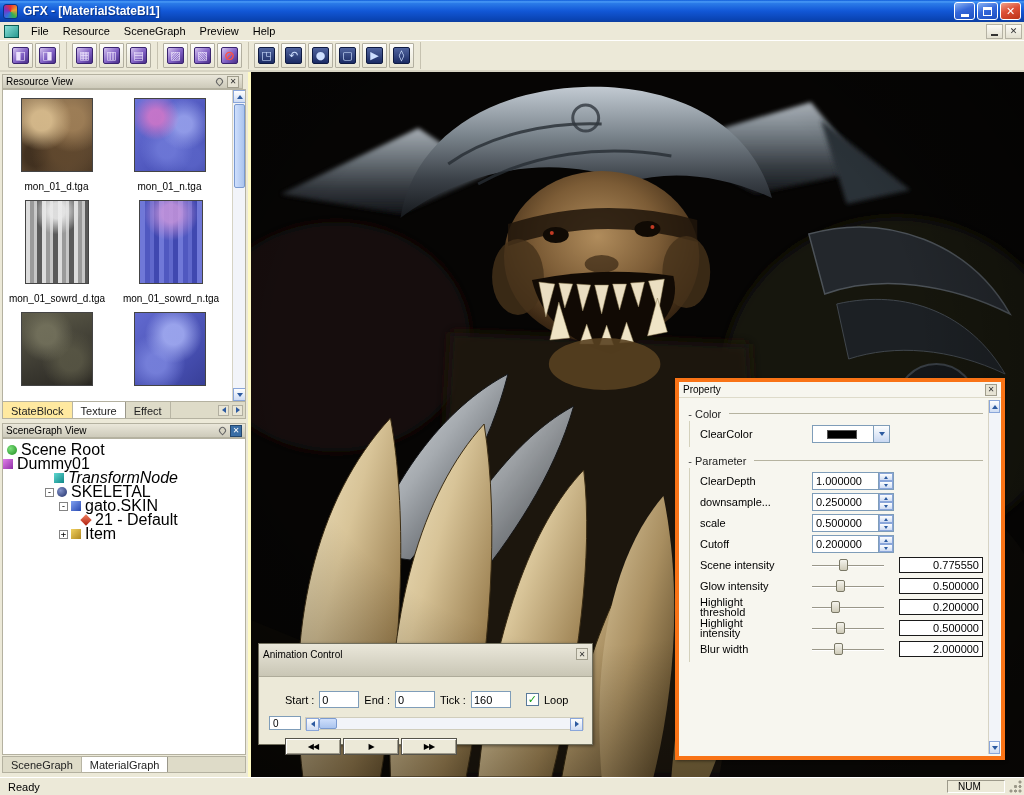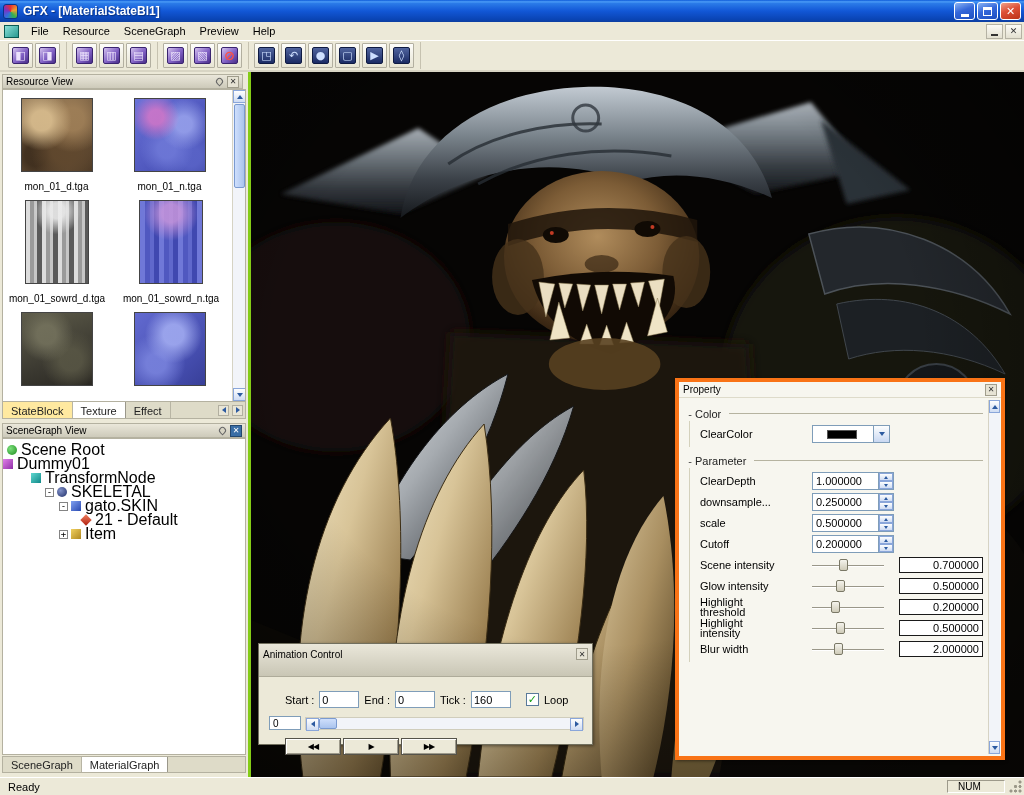--- a/index.html
+++ b/index.html
@@ -1,18 +1,18 @@
 <!DOCTYPE html>
 <html><head>
 <meta charset="utf-8">
 <style>
   *{margin:0;padding:0;box-sizing:border-box;}
   html,body{width:1024px;height:795px;overflow:hidden;background:#ece9d8;
     font-family:"Liberation Sans",sans-serif;font-size:11px;color:#000;}
-  #app{position:relative;width:1024px;height:795px;background:#84cc16;overflow:hidden;}
+  #app{position:relative;width:1024px;height:795px;background:#fef9c3;overflow:hidden;}
 
   
   .titlebar{position:absolute;left:0;top:0;width:1024px;height:22px;display:flex;align-items:center;
     padding:0 3px;background:linear-gradient(180deg,#0c59d8 0%,#4a9bf6 8%,#2a7ae8 16%,#1257d6 50%,#0a44b4 88%,#0d3fa0 100%);}
   .app-icon{width:15px;height:15px;border-radius:3px;flex:none;
     background:conic-gradient(#e83030,#f0a030,#30b050,#3070e0,#8030c0,#e83030);border:1px solid #0a3388;}
   .titlebar .title{flex:1;margin-left:5px;color:#fff;font-weight:bold;font-size:12px;text-shadow:1px 1px 1px #08307e;
     white-space:nowrap;overflow:hidden;}
   .winbtn{width:21px;height:18px;border-radius:3px;margin-left:2px;border:1px solid #fff;flex:none;
     display:flex;align-items:center;justify-content:center;color:#fff;}
@@ -467,21 +467,21 @@
 
     <div class="tree">
       <div class="tree-row" style="padding-left:4px;">
         <span class="ni ni-root"></span>
         <span class="node-label">Scene Root</span>
       </div>
       <div class="tree-row" style="">
         <span class="ni ni-dummy"></span>
         <span class="node-label">Dummy01</span>
       </div>
-      <div class="tree-row" style="padding-left:28px;">
+      <div class="tree-row" style="padding-left:51px;font-style:italic;">
         <span class="ni ni-transform"></span>
         <span class="node-label">TransformNode</span>
       </div>
       <div class="tree-row" style="padding-left:42px;">
         <span class="expander">-</span>
         <span class="ni ni-skeletal"></span>
         <span class="node-label">SKELETAL</span>
       </div>
       <div class="tree-row" style="padding-left:56px;">
         <span class="expander">-</span>
@@ -591,21 +591,21 @@
               </span>
           </span>
         </div>
 
         <div class="prow">
           <span class="plabel"><span class="txt">Scene intensity</span></span>
           <span class="slider">
               <span class="track"></span>
               <span class="thumb" style="left: 38%;"></span>
             </span>
-          <span class="valbox">0.700000</span>
+          <span class="valbox">0.775550</span>
         </div>
         <div class="prow">
           <span class="plabel"><span class="txt">Glow intensity</span></span>
           <span class="slider">
               <span class="track"></span>
               <span class="thumb" style="left: 33%;"></span>
             </span>
           <span class="valbox">0.500000</span>
         </div>
         <div class="prow">

